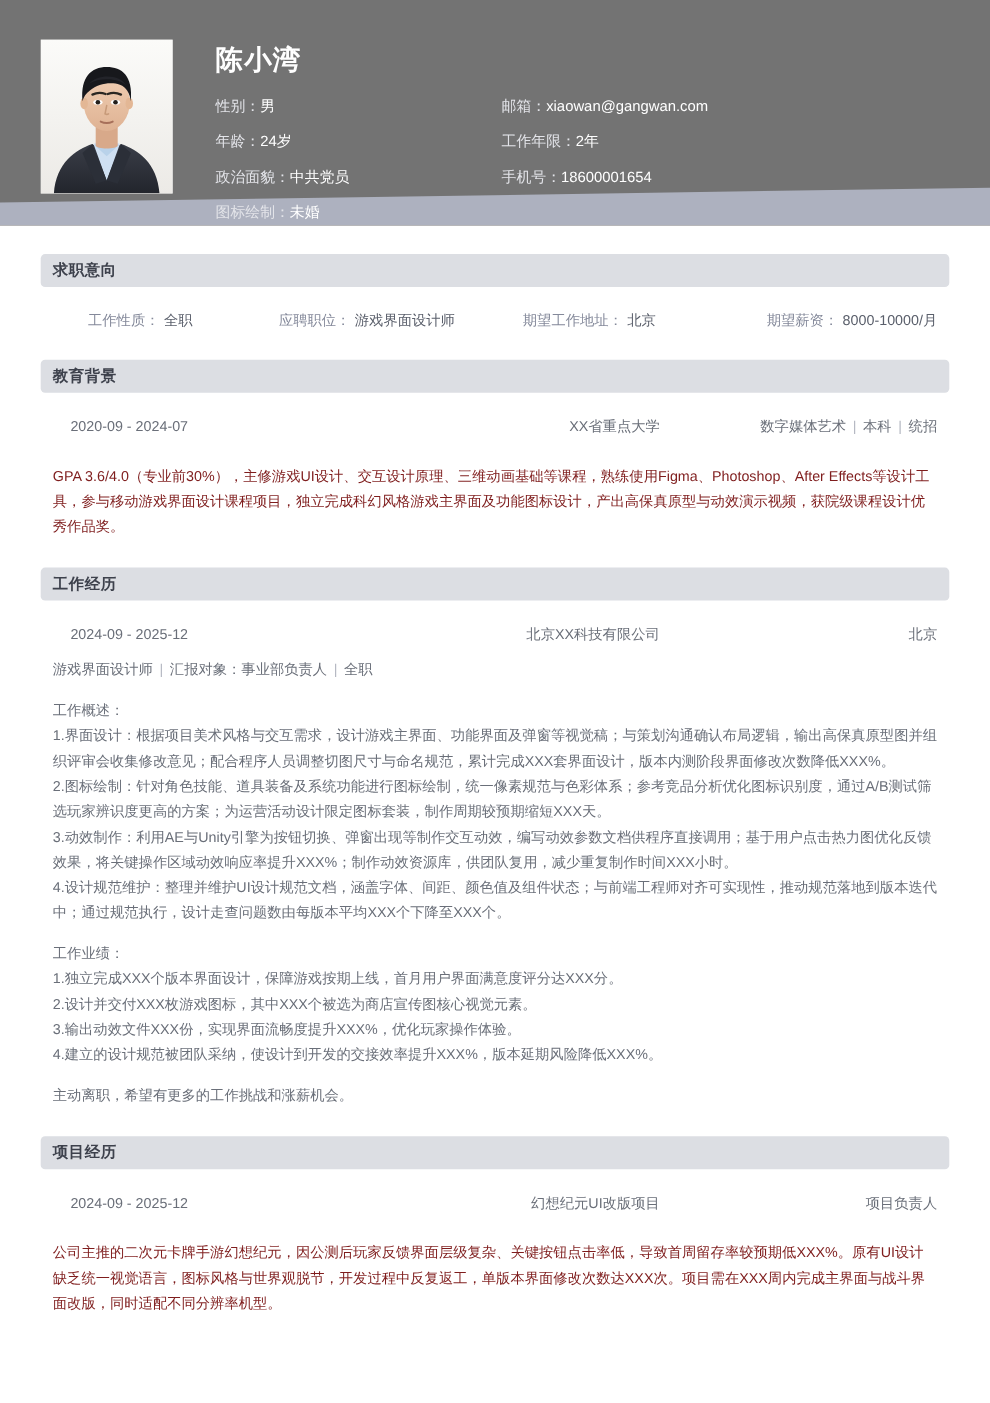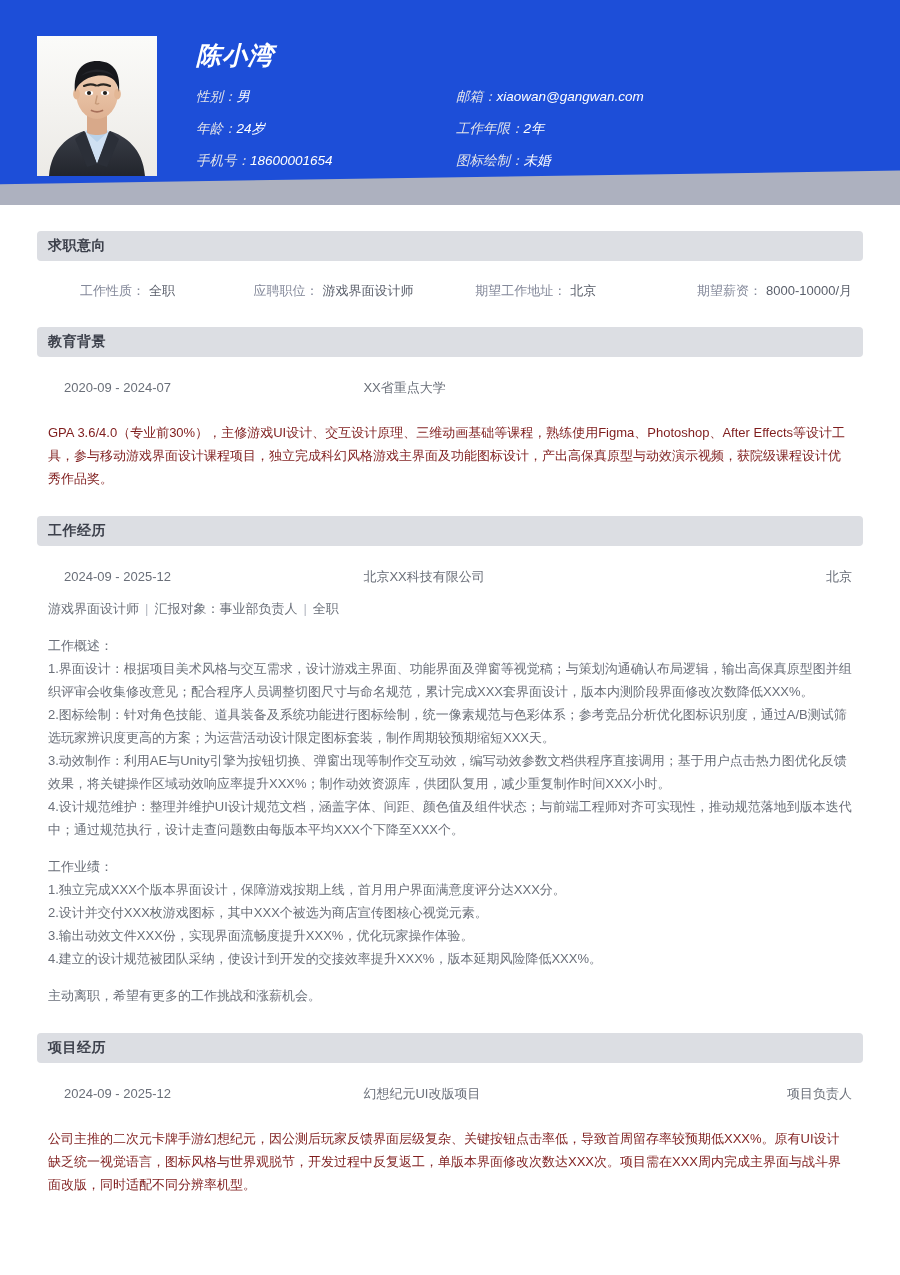--- a/index.html
+++ b/index.html
@@ -18,23 +18,22 @@
     position: relative;
     background: #ffffff;
     overflow: hidden;
   }
 
   
   .header {
     position: relative;
     width: 900px;
     height: 205px;
-    background: #1d4ed8;
+    background: #737373;
     overflow: hidden;
-    font-style: italic;
   }
   .header-diagonal {
     position: absolute;
     left: 0; right: 0; bottom: 0;
     height: 40px;
     background: #adb1bf;
     clip-path: polygon(0 48%, 100% 14%, 100% 100%, 0 100%);
   }
   .header-inner {
     position: relative;
@@ -119,21 +118,21 @@
   
   .entry-head {
     display: flex;
     align-items: baseline;
     font-size: 13px;
     color: #6a6f79;
     margin-top: 22px;
     margin-left: 16px;
   }
   .entry-head .eh-left { width: 38%; text-align: left; }
-  .entry-head .eh-mid  { width: 30%; text-align: left; }
+  .entry-head .eh-mid  { width: 30%; text-align: right; }
   .entry-head .eh-right{ width: 32%; text-align: right; }
   .entry-head .sep { color: #b4b8c2; padding: 0 6px; }
 
   .entry-desc {
     font-size: 13px;
     line-height: 23px;
     color: #7f1d1d;
     margin-top: 24px;
     white-space: pre-wrap;
   }
@@ -228,20 +227,23 @@
             <span class="lbl">邮箱：</span><span class="val">xiaowan@gangwan.com</span>
           </div>
 
           <div class="info-item">
             <span class="lbl">年龄：</span><span class="val">24岁</span>
           </div>
           <div class="info-item">
             <span class="lbl">工作年限：</span><span class="val">2年</span>
           </div>
 
+          <div class="info-item">
+            <span class="lbl">政治面貌：</span><span class="val">中共党员</span>
+          </div>
 
           <div class="info-item">
             <span class="lbl">手机号：</span><span class="val">18600001654</span>
           </div>
           <div class="info-item">
             <span class="lbl">图标绘制：</span><span class="val">未婚</span>
           </div>
 
         </div>
       </div>
@@ -273,20 +275,23 @@
     </div>
 
     <div class="section">
       <div class="section-bar">
         <span class="section-title">教育背景</span>
       </div>
       <div class="section-body">
         <div class="entry-head">
           <span class="eh-left">2020-09 - 2024-07</span>
           <span class="eh-mid">XX省重点大学</span>
+          <span class="eh-right">
+            <span>数字媒体艺术</span><span class="sep">|</span><span>本科</span><span class="sep">|</span><span>统招</span>
+          </span>
         </div>
         <div class="entry-desc">GPA 3.6/4.0（专业前30%），主修游戏UI设计、交互设计原理、三维动画基础等课程，熟练使用Figma、Photoshop、After Effects等设计工具，参与移动游戏界面设计课程项目，独立完成科幻风格游戏主界面及功能图标设计，产出高保真原型与动效演示视频，获院级课程设计优秀作品奖。</div>
       </div>
     </div>
 
     <div class="section">
       <div class="section-bar">
         <span class="section-title">工作经历</span>
       </div>
       <div class="section-body">

